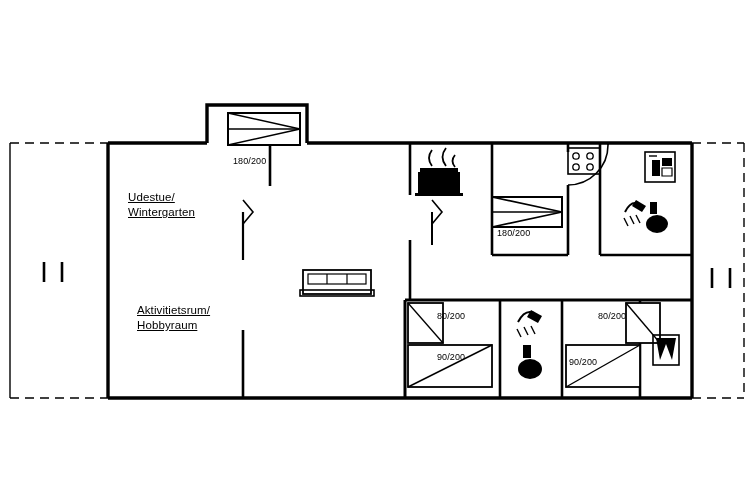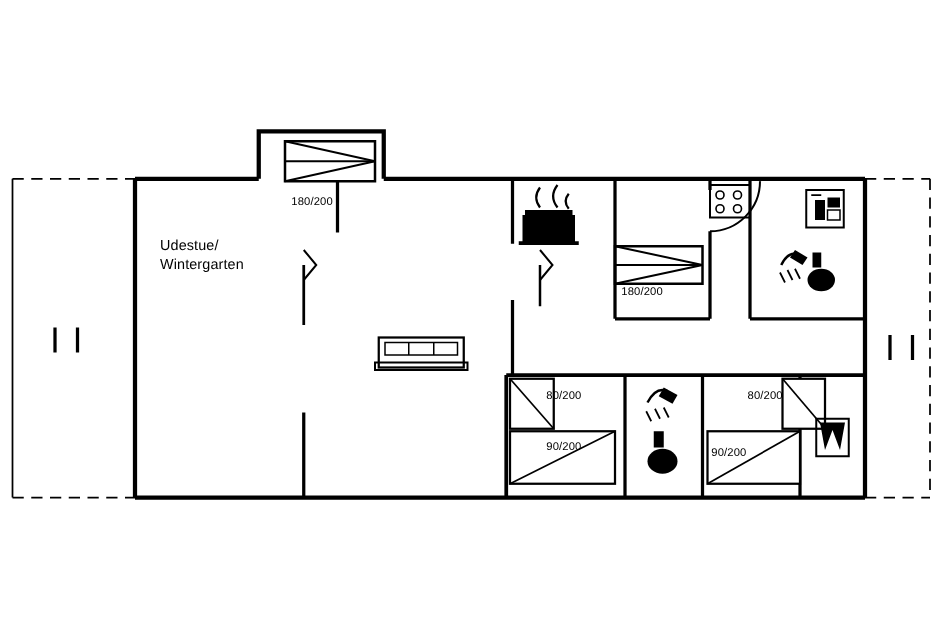--- a/index.html
+++ b/index.html
@@ -24,20 +24,21 @@
     width: 754px;
     height: 498px;
   }
   .room-label {
     position: absolute;
     font-size: 11.5px;
     color: #000000;
     line-height: 15px;
     white-space: pre-line;
     letter-spacing: 0.1px;
+    text-decoration: underline;
   }
   .dim-label {
     position: absolute;
     font-size: 9px;
     color: #000000;
     letter-spacing: 0.1px;
     white-space: nowrap;
   }
 </style>
 </head>
@@ -210,20 +211,22 @@
       <rect x="308" y="274" width="58" height="10" fill="none" stroke="#000" stroke-width="1.2"></rect>
       <line x1="327" y1="274" x2="327" y2="284" stroke="#000" stroke-width="1.2"></line>
       <line x1="347" y1="274" x2="347" y2="284" stroke="#000" stroke-width="1.2"></line>
       <rect x="300" y="290" width="74" height="6" fill="none" stroke="#000" stroke-width="1.6"></rect>
     </g>
 
   </svg>
 
   <div class="room-label" style="left:128px; top:190px;">Udestue/
 Wintergarten</div>
+  <div class="room-label" style="left:137px; top:303px;">Aktivitietsrum/
+Hobbyraum</div>
 
   <div class="dim-label" style="left:233px; top:156px;">180/200</div>
   <div class="dim-label" style="left:497px; top:228px;">180/200</div>
   <div class="dim-label" style="left:437px; top:311px;">80/200</div>
   <div class="dim-label" style="left:437px; top:352px;">90/200</div>
   <div class="dim-label" style="left:598px; top:311px;">80/200</div>
   <div class="dim-label" style="left:569px; top:357px;">90/200</div>
 
 </div>
 

